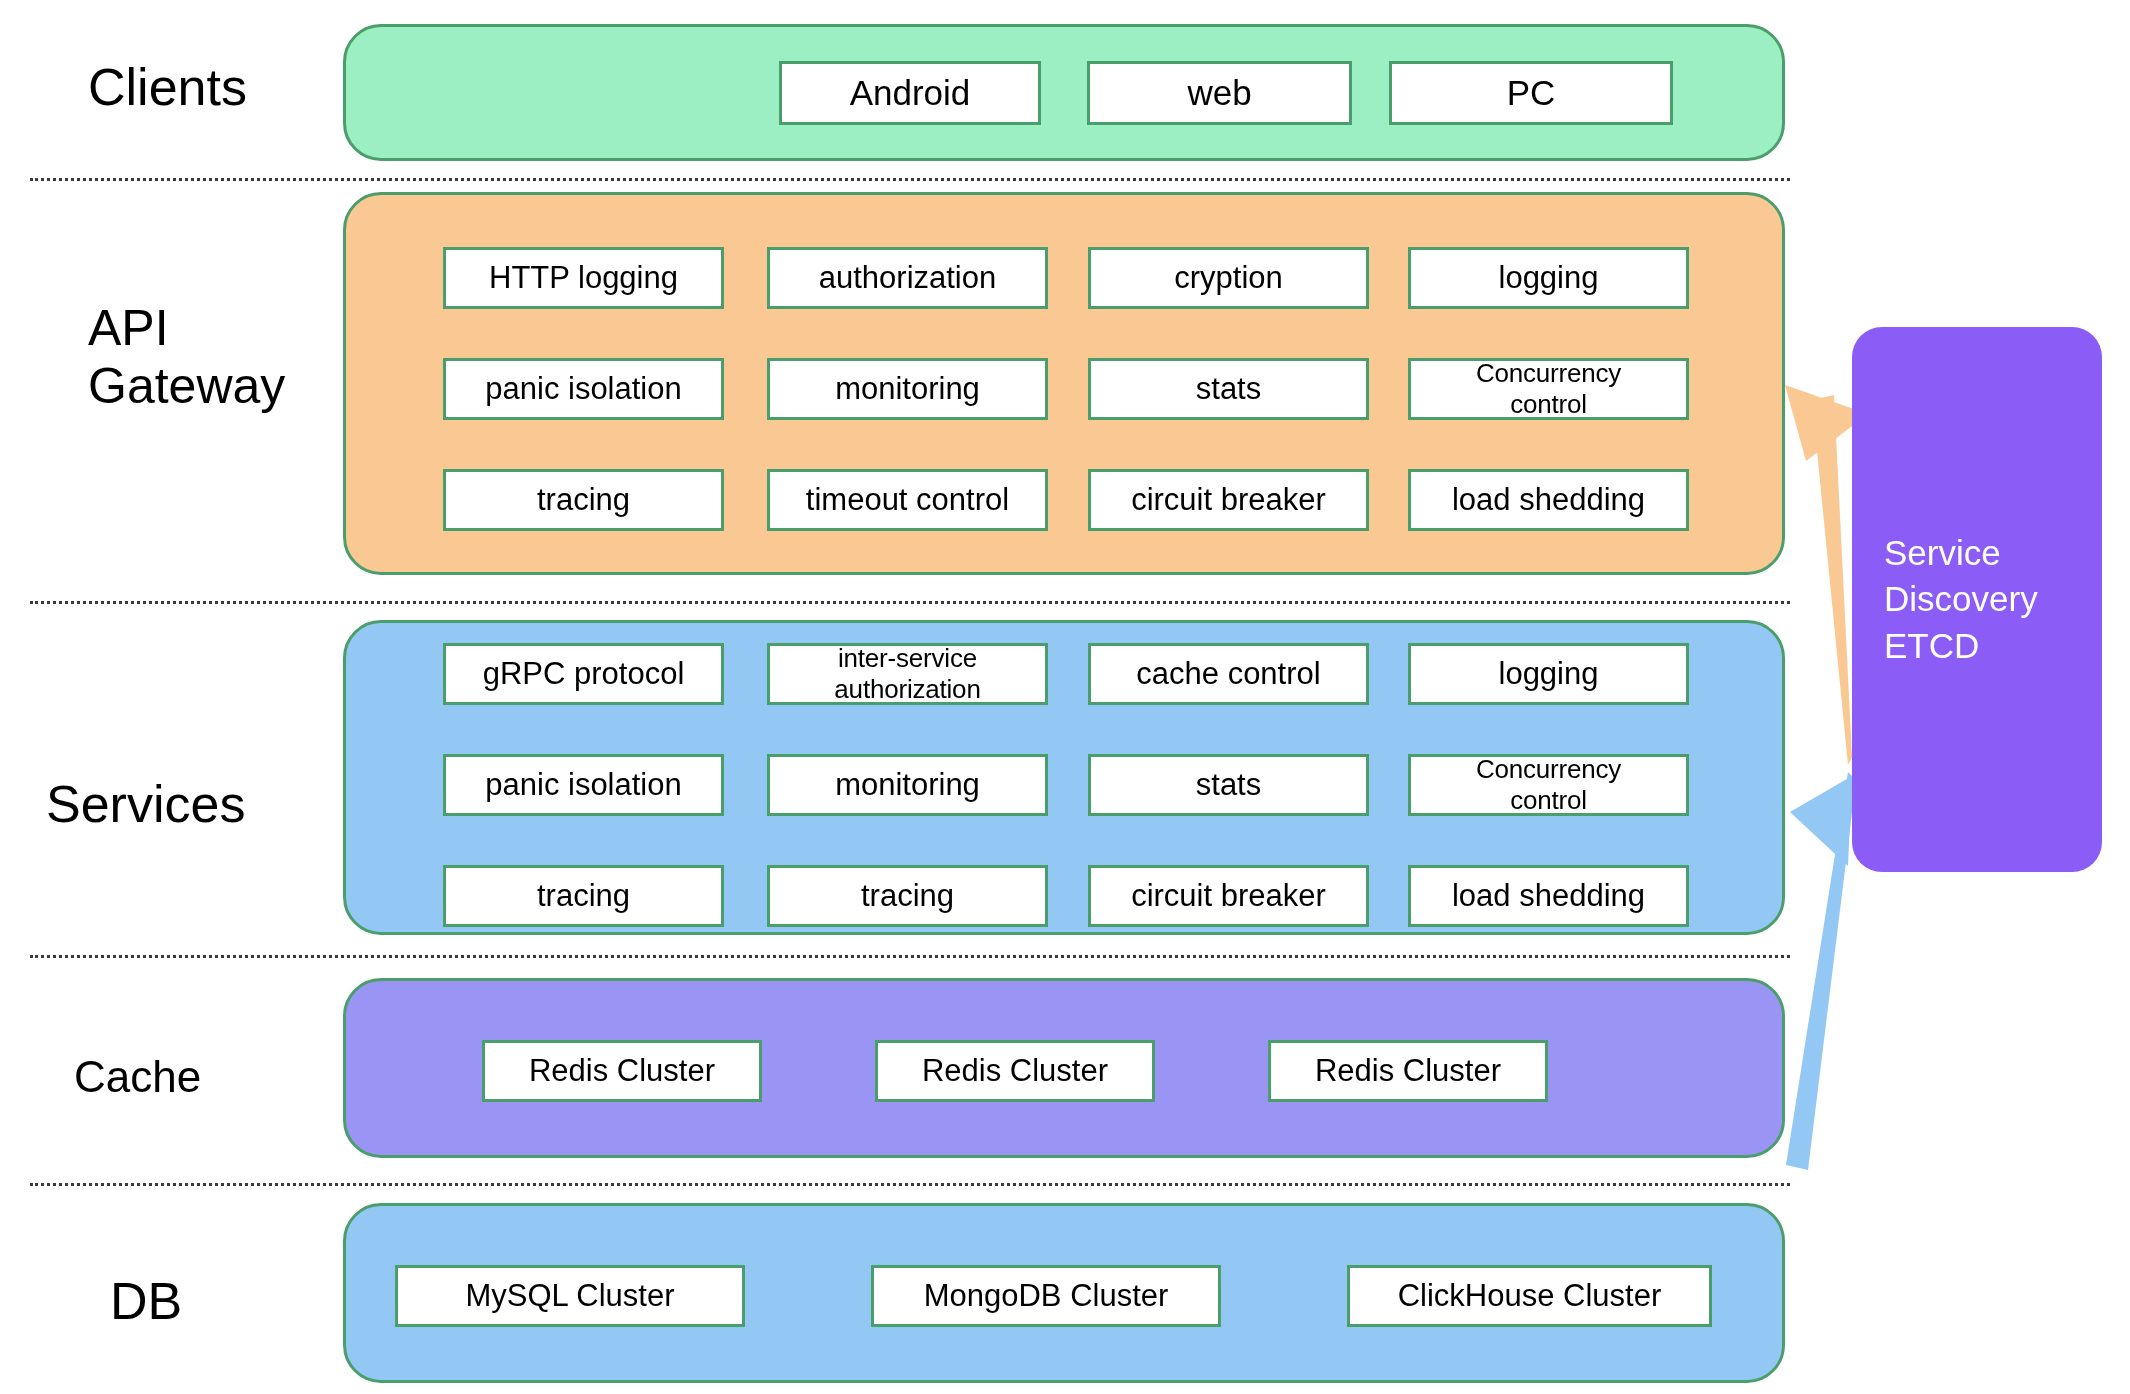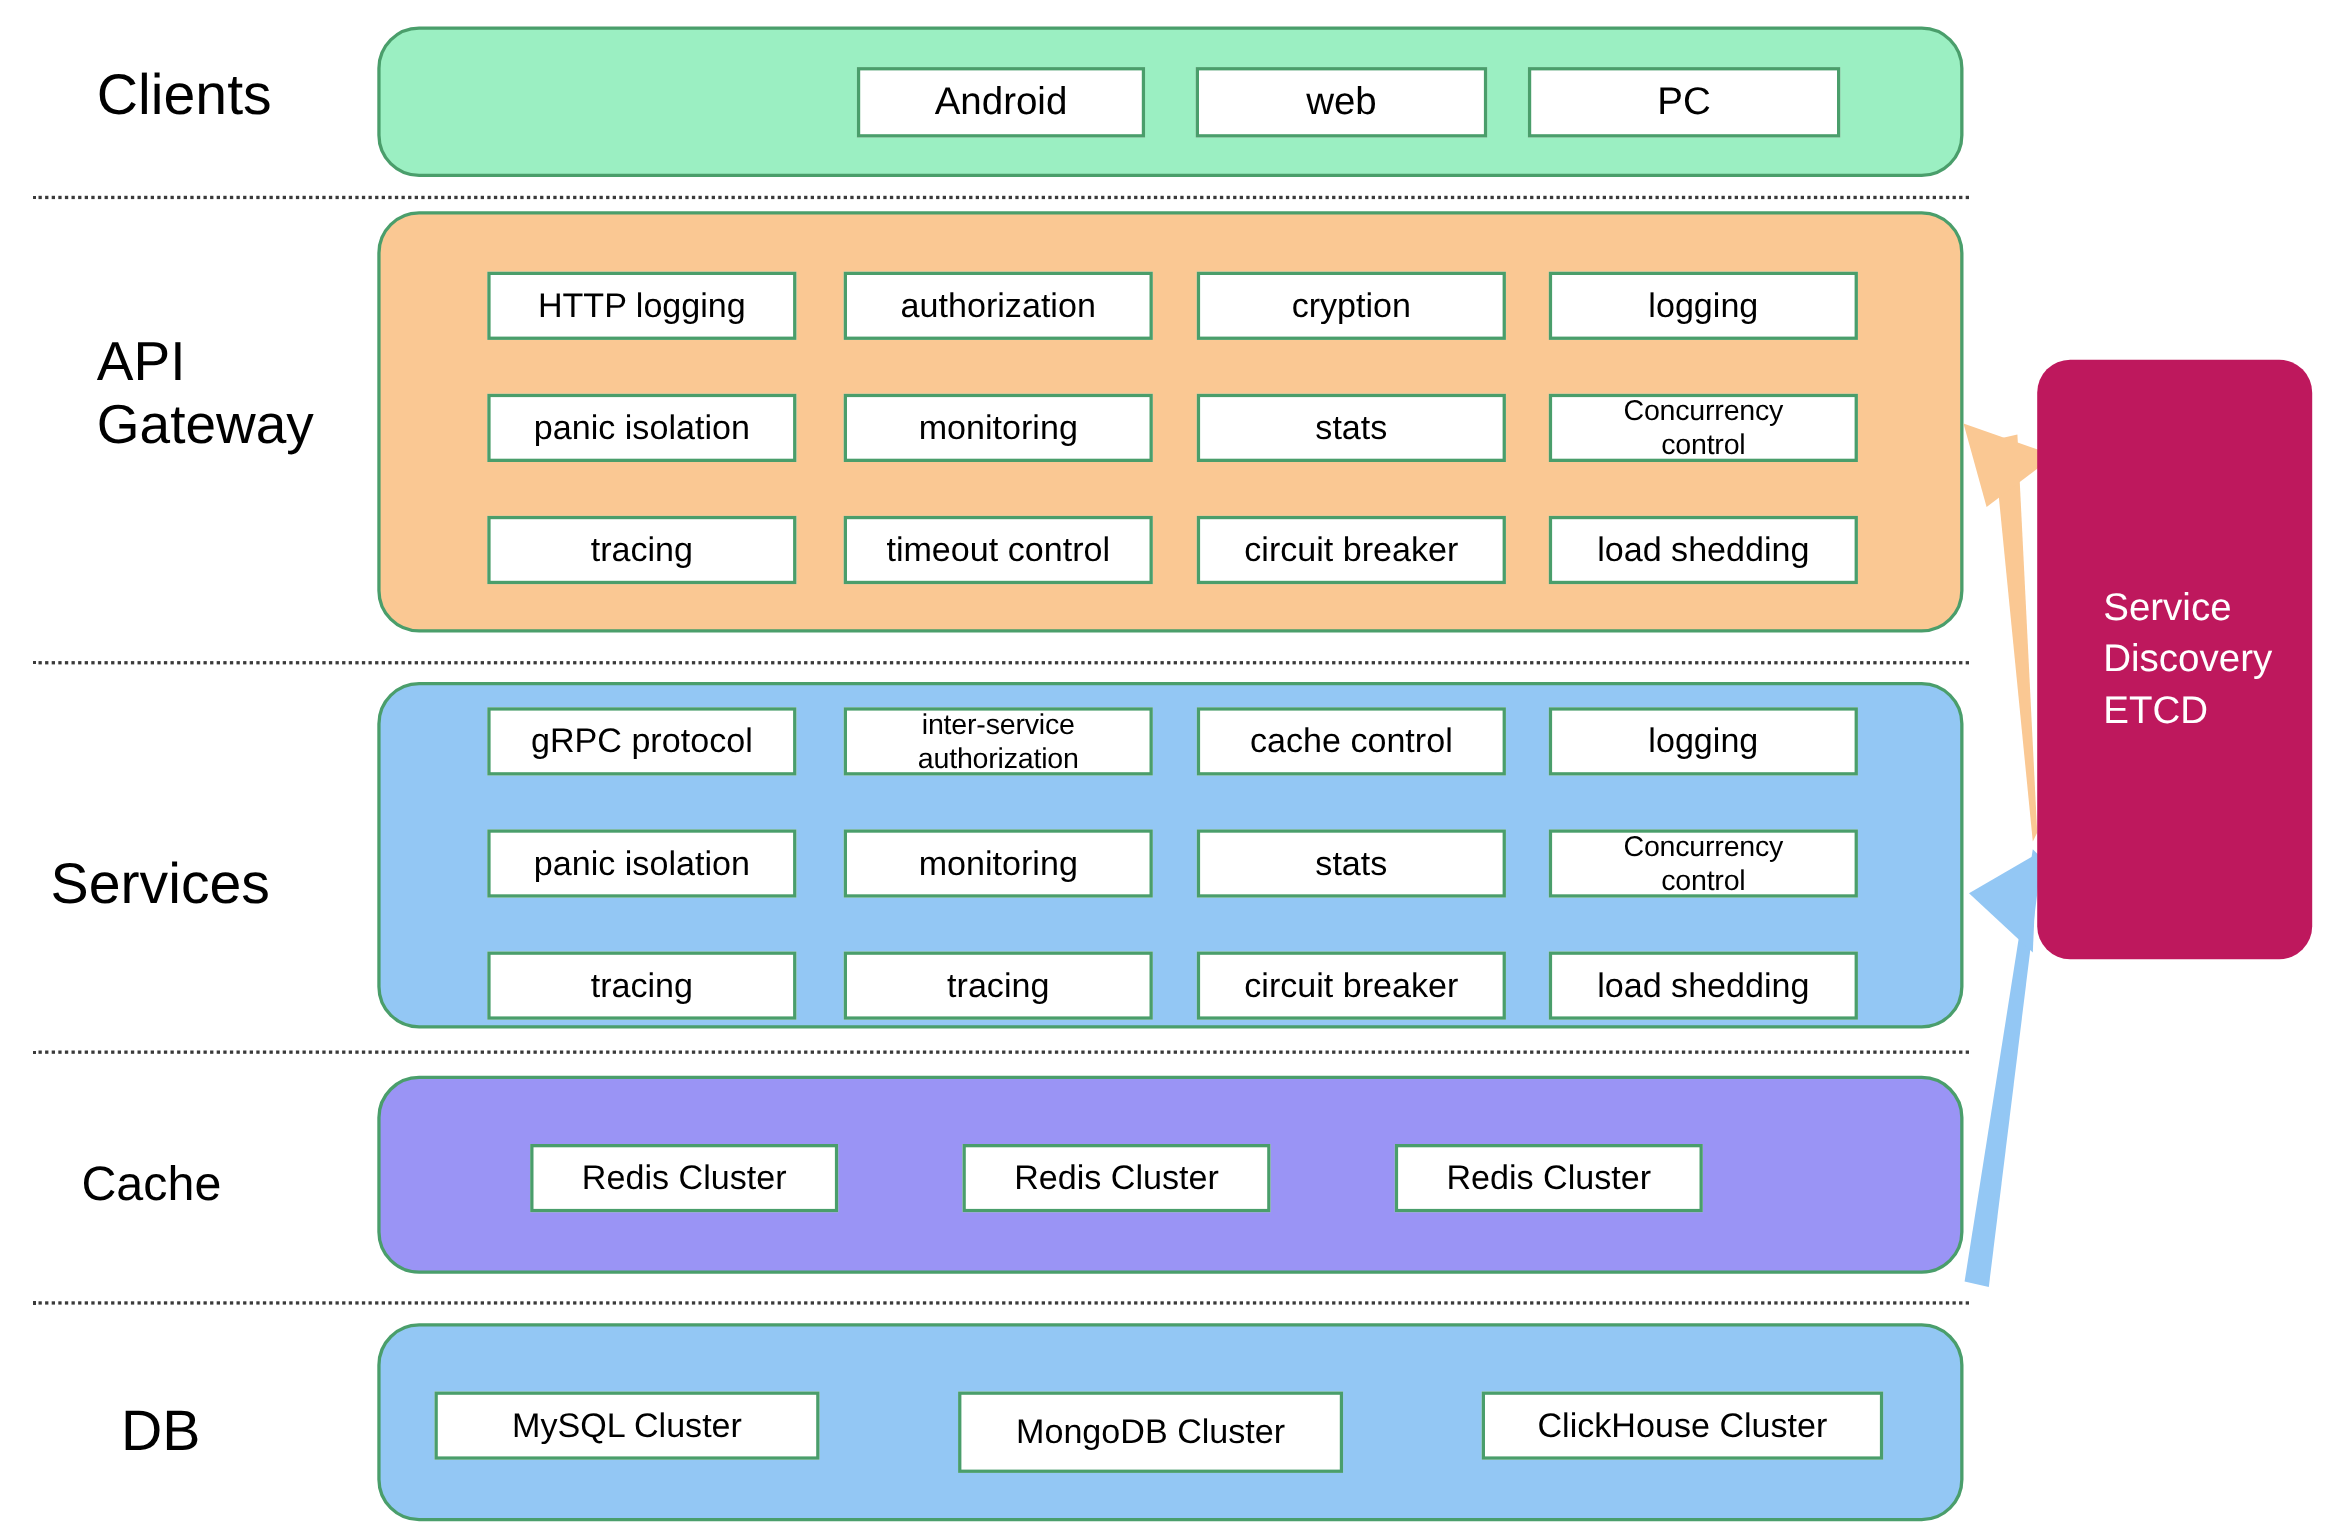--- a/index.html
+++ b/index.html
@@ -79,30 +79,30 @@
   .node.two {
     font-family: "Liberation Sans", sans-serif;
     font-size: 26px;
     letter-spacing: -0.2px;
   }
 
   
   #etcd-box {
     position: absolute;
     box-sizing: border-box;
-    background: #be185d;
+    background: #8b5cf6;
     border-radius: 30px;
     color: #ffffff;
     font-family: "Liberation Sans", sans-serif;
     font-size: 35px;
     line-height: 1.32;
     white-space: pre-line;
     display: flex;
     align-items: center;
-    padding-left: 60px;
+    padding-left: 32px;
   }
 
   
   #arrows {
     position: absolute;
     left: 0;
     top: 0;
     width: 2130px;
     height: 1394px;
     pointer-events: none;
@@ -175,21 +175,21 @@
   </div>
 
   <div class="panel panel-cache" style="left:343px; top:978px; width:1442px; height:180px;">
     <div class="node cond" style="left:136px; top:59px; width:280px; height:62px;">Redis Cluster</div>
     <div class="node cond" style="left:529px; top:59px; width:280px; height:62px;">Redis Cluster</div>
     <div class="node cond" style="left:922px; top:59px; width:280px; height:62px;">Redis Cluster</div>
   </div>
 
   <div class="panel panel-db" style="left:343px; top:1203px; width:1442px; height:180px;">
     <div class="node cond" style="left:49px; top:59px; width:350px; height:62px;">MySQL Cluster</div>
-    <div class="node cond" style="left:525px; top:59px; width:350px; height:74px;">MongoDB Cluster</div>
+    <div class="node cond" style="left:525px; top:59px; width:350px; height:62px;">MongoDB Cluster</div>
     <div class="node cond" style="left:1001px; top:59px; width:365px; height:62px;">ClickHouse Cluster</div>
   </div>
 
   <svg id="arrows" viewBox="0 0 2130 1394">
 
     <g>
       <polygon points="1848,765 1812,400 1834,395 1852,757" fill="#fac893"></polygon>
       <polygon points="1785,385 1868,414 1806,461" fill="#fac893"></polygon>
     </g>
 

